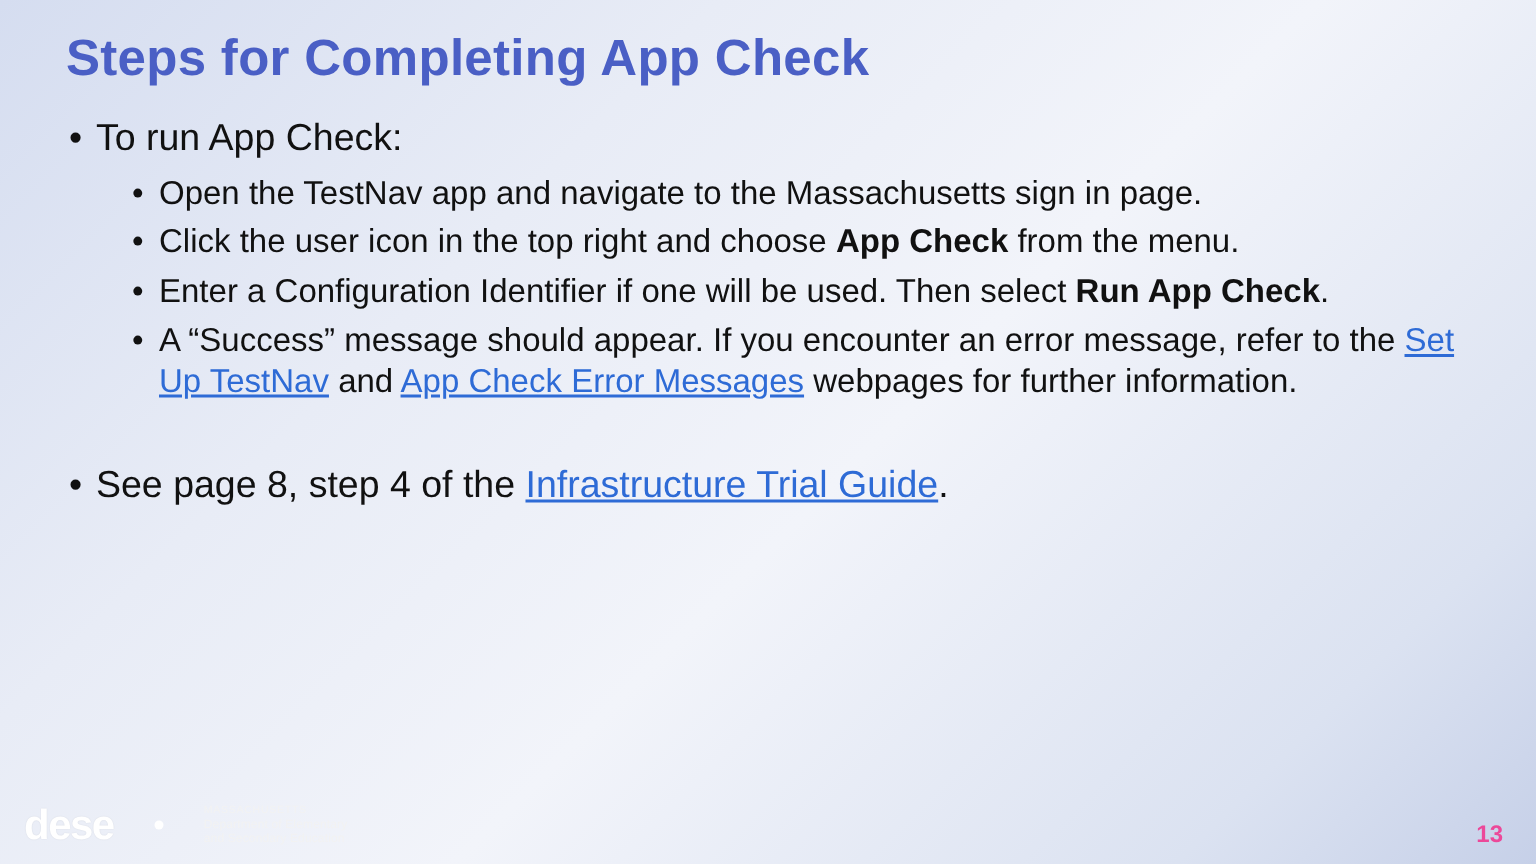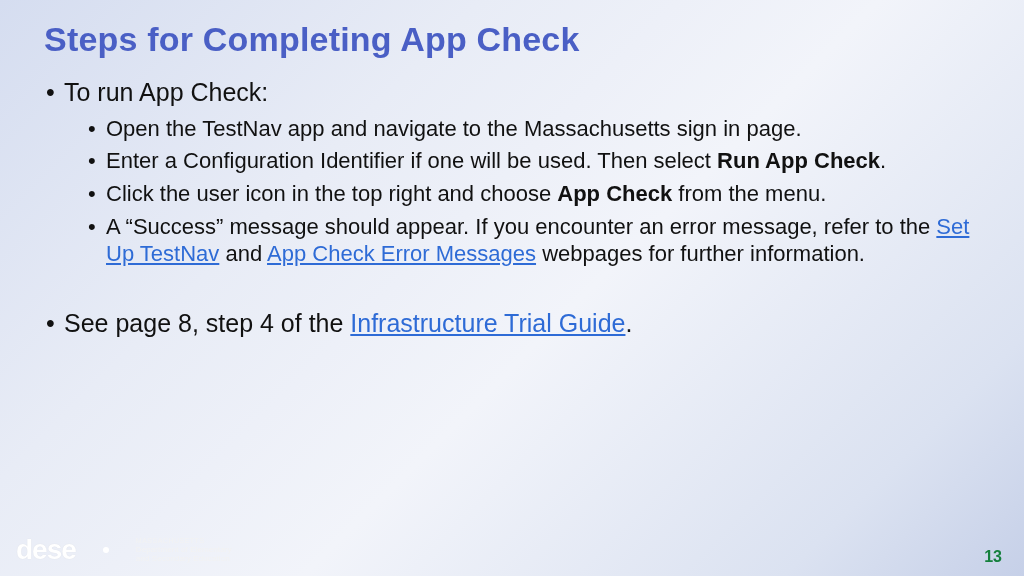--- a/index.html
+++ b/index.html
@@ -88,43 +88,43 @@
     line-height: 1.15;
     color: #f2f2f2;
     font-weight: 400;
     letter-spacing: 0.1px;
   }
   .dept .ma { font-size: 7px; letter-spacing: 0.5px; }
   .page-num {
     position: absolute;
     right: 22px;
     bottom: 10px;
-    color: #15803d;
+    color: #ec4899;
     font-size: 16px;
     font-weight: 700;
   }
 </style>
 </head>
 <body>
 
 <div class="slide">
   <h1 class="title">Steps for Completing App Check</h1>
 
   <ul class="outer">
     <li>
       <span>To run App Check:</span>
       <ul class="inner">
         <li>
           <span>Open the TestNav app and navigate to the Massachusetts sign in page.</span>
         </li>
         <li>
-          <span>Enter a Configuration Identifier if one will be used. Then select </span><span class="bold">Run App Check</span><span>.</span>
+          <span>Click the user icon in the top right and choose </span><span class="bold">App Check</span><span> from the menu.</span>
         </li>
         <li>
-          <span>Click the user icon in the top right and choose </span><span class="bold">App Check</span><span> from the menu.</span>
+          <span>Enter a Configuration Identifier if one will be used. Then select </span><span class="bold">Run App Check</span><span>.</span>
         </li>
         <li>
           <span>A “Success” message should appear. If you encounter an error message, refer to the </span><a href="#" class="link">Set Up TestNav</a><span> and </span><a href="#" class="link">App Check Error Messages</a><span> webpages for further information.</span>
         </li>
       </ul>
     </li>
   </ul>
 
   <div class="gap"></div>
 

